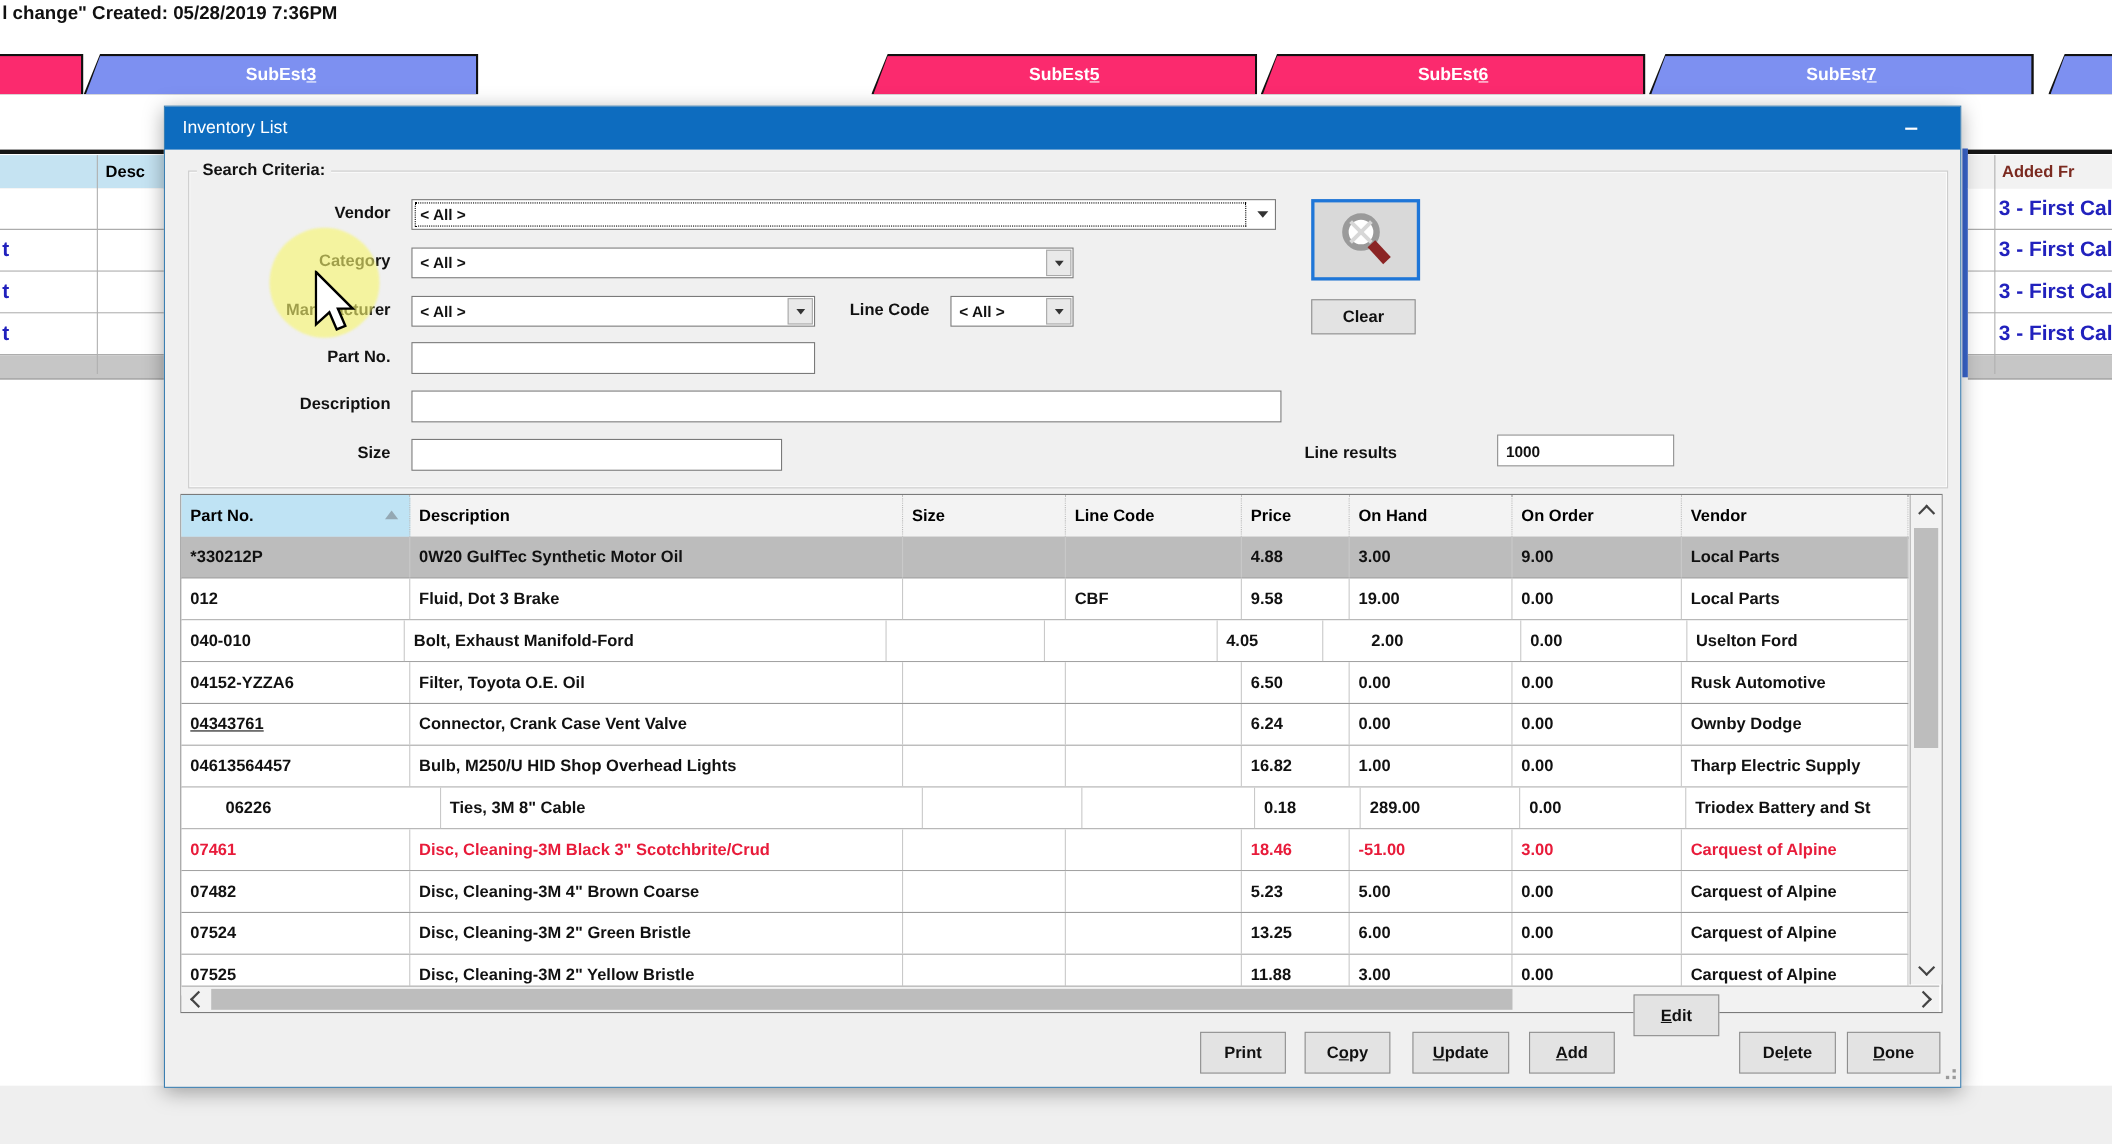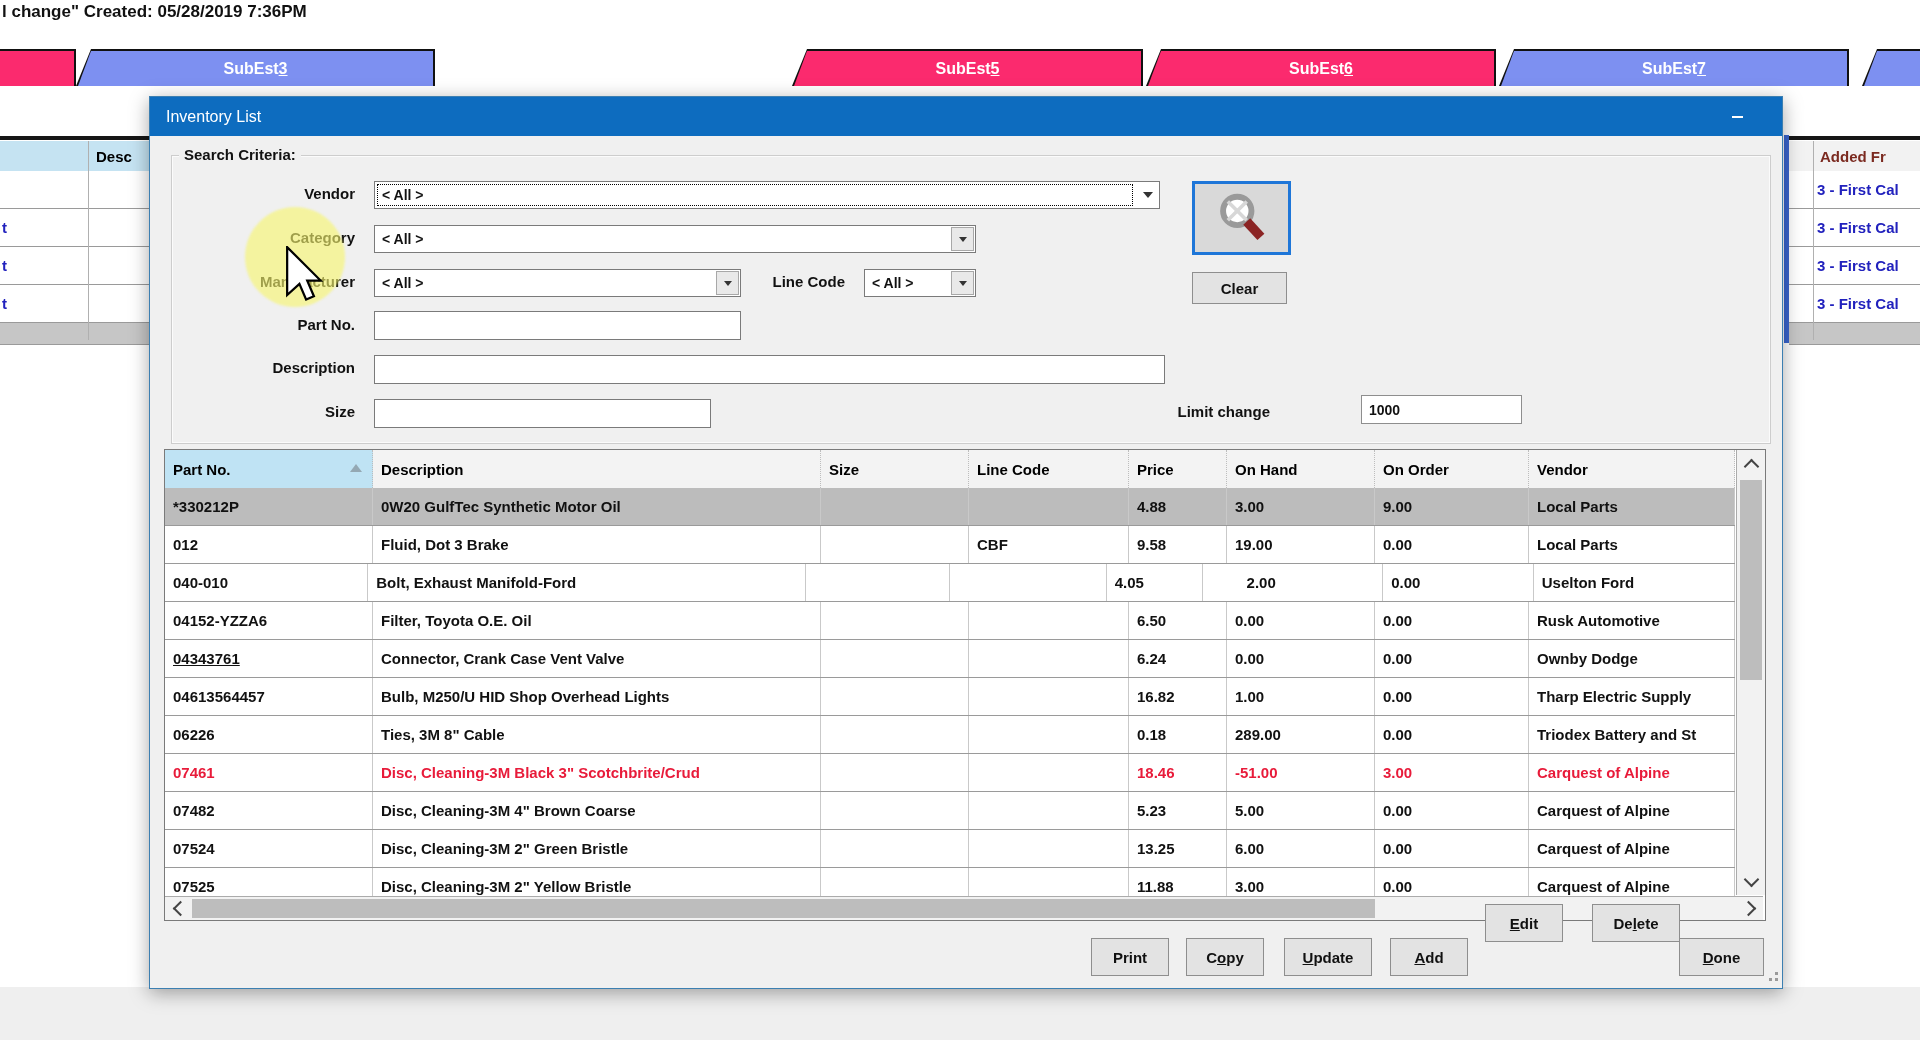--- a/index.html
+++ b/index.html
@@ -15,21 +15,21 @@
             clip-path:polygon(13px 0,100% 0,100% 100%,0 100%);
             display:flex;align-items:center;justify-content:center;
             color:#fff;font-size:16px;font-weight:bold;}
   .tab-fill u{text-decoration:underline;}
   #bottom-band{left:0;top:987px;width:1920px;height:53px;background:#efefef;}
 
   .bgline-black{background:#161616;height:4px;top:136px;}
   .grid-header{top:141px;height:30px;display:flex;align-items:center;
                font-weight:bold;font-size:15px;border-bottom:1px solid #8f8f8f;}
   .grid-row{height:37px;background:#fff;border-bottom:1px solid #9a9a9a;
-            display:flex;align-items:center;font-weight:bold;font-size:15px;}
+            display:flex;align-items:center;font-weight:bold;font-size:19px;}
   .gray-band{height:21px;background:#c6c6c6;border-bottom:1px solid #9a9a9a;}
 
   
   #dialog{left:149px;top:96px;width:1632px;height:891px;background:#f0f0f0;
           border:1px solid #3c7fb1;box-shadow:0 4px 18px rgba(0,0,0,.35);}
   #titlebar{left:0;top:0;width:100%;height:39px;background:var(--titlebar);}
   #title-text{left:16px;top:0;height:39px;display:flex;align-items:center;
               color:#fff;font-size:16px;}
   .win-btn{top:0;width:46px;height:39px;display:flex;align-items:center;justify-content:center;}
 
@@ -225,21 +225,21 @@
     <div class="abs fld-label" style="left:0;top:262px;">Description</div>
     <div class="abs tbox" style="left:224px;top:258px;width:789px;height:27px;">
       <span class="combo-val"></span>
     </div>
 
     <div class="abs fld-label" style="left:0;top:306px;">Size</div>
     <div class="abs tbox" style="left:224px;top:302px;width:335px;height:27px;">
       <span class="combo-val"></span>
     </div>
 
-    <div class="abs fld-label" style="left:965px;top:306px;width:155px;">Limit change</div>
+    <div class="abs fld-label" style="left:965px;top:306px;width:155px;">Line results</div>
     <div class="abs tbox" style="left:1211px;top:298px;width:159px;height:27px;border-color:#8e8e8e;">
       <span class="combo-val">1000</span>
     </div>
 
     <div class="abs" id="search-btn">
       <svg width="52" height="52" viewBox="0 0 44 44">
         <circle cx="18" cy="16" r="12" fill="#ffffff" stroke="#9a9a9a" stroke-width="5"></circle>
         <line x1="10" y1="8" x2="26" y2="24" stroke="#d7d7d7" stroke-width="3"></line>
         <line x1="26" y1="8" x2="10" y2="24" stroke="#d7d7d7" stroke-width="3"></line>
         <line x1="26" y1="25" x2="38" y2="38" stroke="#8b2424" stroke-width="8"></line>
@@ -332,21 +332,21 @@
             <div class="td" style="width: 208px;">04613564457</div>
             <div class="td" style="width: 448px;">Bulb, M250/U HID Shop Overhead Lights</div>
             <div class="td" style="width: 148px;"></div>
             <div class="td" style="width: 160px;"></div>
             <div class="td" style="width: 98px;">16.82</div>
             <div class="td" style="width: 148px;">1.00</div>
             <div class="td" style="width: 154px;">0.00</div>
             <div class="td" style="width: 206px;">Tharp Electric Supply</div>
           </div>
           <div class="trow ">
-            <div class="td" style="width: 208px;">06226</div>
+            <div class="td" style="width: 208px; margin-left: 32px;">06226</div>
             <div class="td" style="width: 448px;">Ties, 3M  8" Cable</div>
             <div class="td" style="width: 148px;"></div>
             <div class="td" style="width: 160px;"></div>
             <div class="td" style="width: 98px;">0.18</div>
             <div class="td" style="width: 148px;">289.00</div>
             <div class="td" style="width: 154px;">0.00</div>
             <div class="td" style="width: 206px;">Triodex Battery and St</div>
           </div>
           <div class="trow negative">
             <div class="td" style="width: 208px;">07461</div>
@@ -420,21 +420,21 @@
         </div>
         <div class="push-btn abs" style="left: 1134px; top: 841px; width: 86px; height: 36px;">
           <span><u>U</u>pdate</span>
         </div>
         <div class="push-btn abs" style="left: 1240px; top: 841px; width: 76px; height: 36px;">
           <span><u>A</u>dd</span>
         </div>
         <div class="push-btn abs" style="left: 1335px; top: 807px; width: 76px; height: 36px;">
           <span><u>E</u>dit</span>
         </div>
-        <div class="push-btn abs" style="left: 1431px; top: 807px; width: 86px; height: 36px; margin-left: 11px;">
+        <div class="push-btn abs" style="left: 1431px; top: 841px; width: 86px; height: 36px;">
           <span>De<u>l</u>ete</span>
         </div>
         <div class="push-btn abs" style="left: 1529px; top: 841px; width: 83px; height: 36px;">
           <span><u>D</u>one</span>
         </div>
       </div>
 
     <div class="abs" id="grip">
       <div class="dot" style="right:0;bottom:0;"></div>
       <div class="dot" style="right:6px;bottom:0;"></div>

